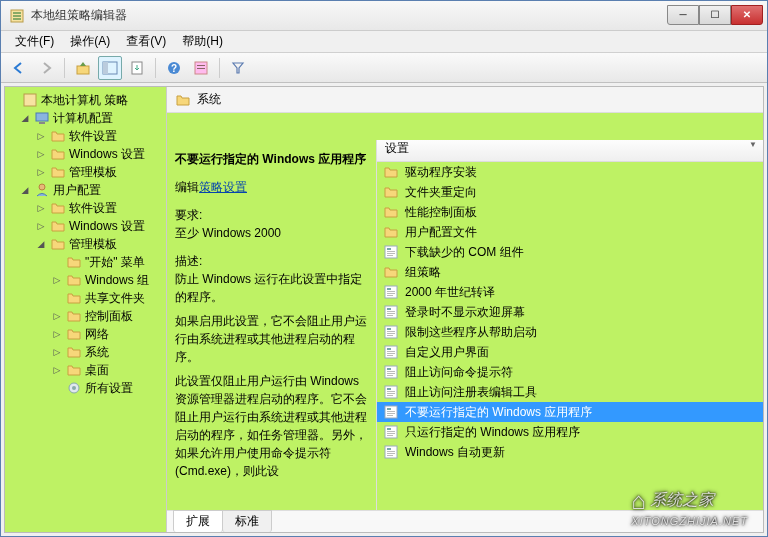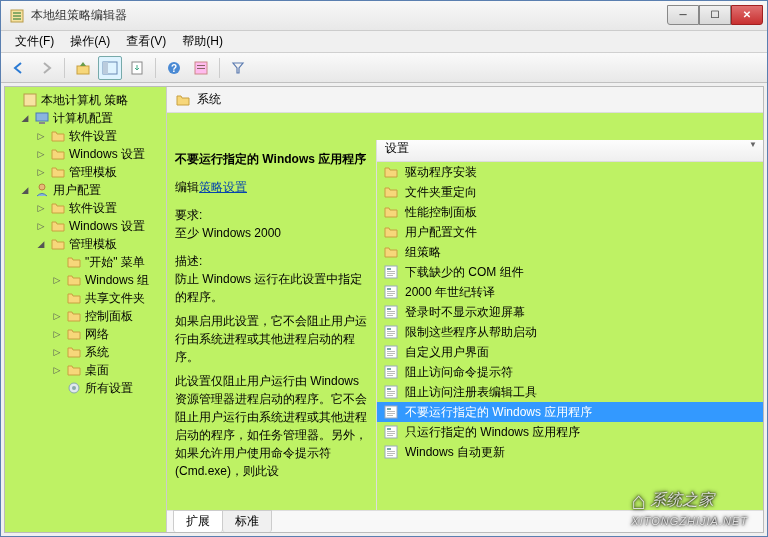--- a/index.html
+++ b/index.html
@@ -378,36 +378,36 @@
                 <span class="li-icon">
                   <svg width="16" height="16">
                     <path d="M2 4 L6 4 L7 6 L14 6 L14 13 L2 13 Z" fill="#f7d77a" stroke="#c8a040"></path>
                   </svg>
                 </span>
                 <span>用户配置文件</span>
               </div>
               <div class="list-item">
                 <span class="li-icon">
                   <svg width="16" height="16">
+                    <rect x="2" y="2" width="12" height="12" fill="#fff" stroke="#9ab"></rect>
+                    <rect x="4" y="4" width="4" height="2" fill="#7aa"></rect>
+                    <rect x="4" y="7" width="8" height="1" fill="#bbb"></rect>
+                    <rect x="4" y="9" width="8" height="1" fill="#bbb"></rect>
+                    <rect x="4" y="11" width="6" height="1" fill="#bbb"></rect>
+                  </svg>
+                </span>
+                <span>下载缺少的 COM 组件</span>
+              </div>
+              <div class="list-item">
+                <span class="li-icon">
+                  <svg width="16" height="16">
                     <path d="M2 4 L6 4 L7 6 L14 6 L14 13 L2 13 Z" fill="#f7d77a" stroke="#c8a040"></path>
                   </svg>
                 </span>
                 <span>组策略</span>
-              </div>
-              <div class="list-item">
-                <span class="li-icon">
-                  <svg width="16" height="16">
-                    <rect x="2" y="2" width="12" height="12" fill="#fff" stroke="#9ab"></rect>
-                    <rect x="4" y="4" width="4" height="2" fill="#7aa"></rect>
-                    <rect x="4" y="7" width="8" height="1" fill="#bbb"></rect>
-                    <rect x="4" y="9" width="8" height="1" fill="#bbb"></rect>
-                    <rect x="4" y="11" width="6" height="1" fill="#bbb"></rect>
-                  </svg>
-                </span>
-                <span>下载缺少的 COM 组件</span>
               </div>
               <div class="list-item">
                 <span class="li-icon">
                   <svg width="16" height="16">
                     <rect x="2" y="2" width="12" height="12" fill="#fff" stroke="#9ab"></rect>
                     <rect x="4" y="4" width="4" height="2" fill="#7aa"></rect>
                     <rect x="4" y="7" width="8" height="1" fill="#bbb"></rect>
                     <rect x="4" y="9" width="8" height="1" fill="#bbb"></rect>
                     <rect x="4" y="11" width="6" height="1" fill="#bbb"></rect>
                   </svg>

